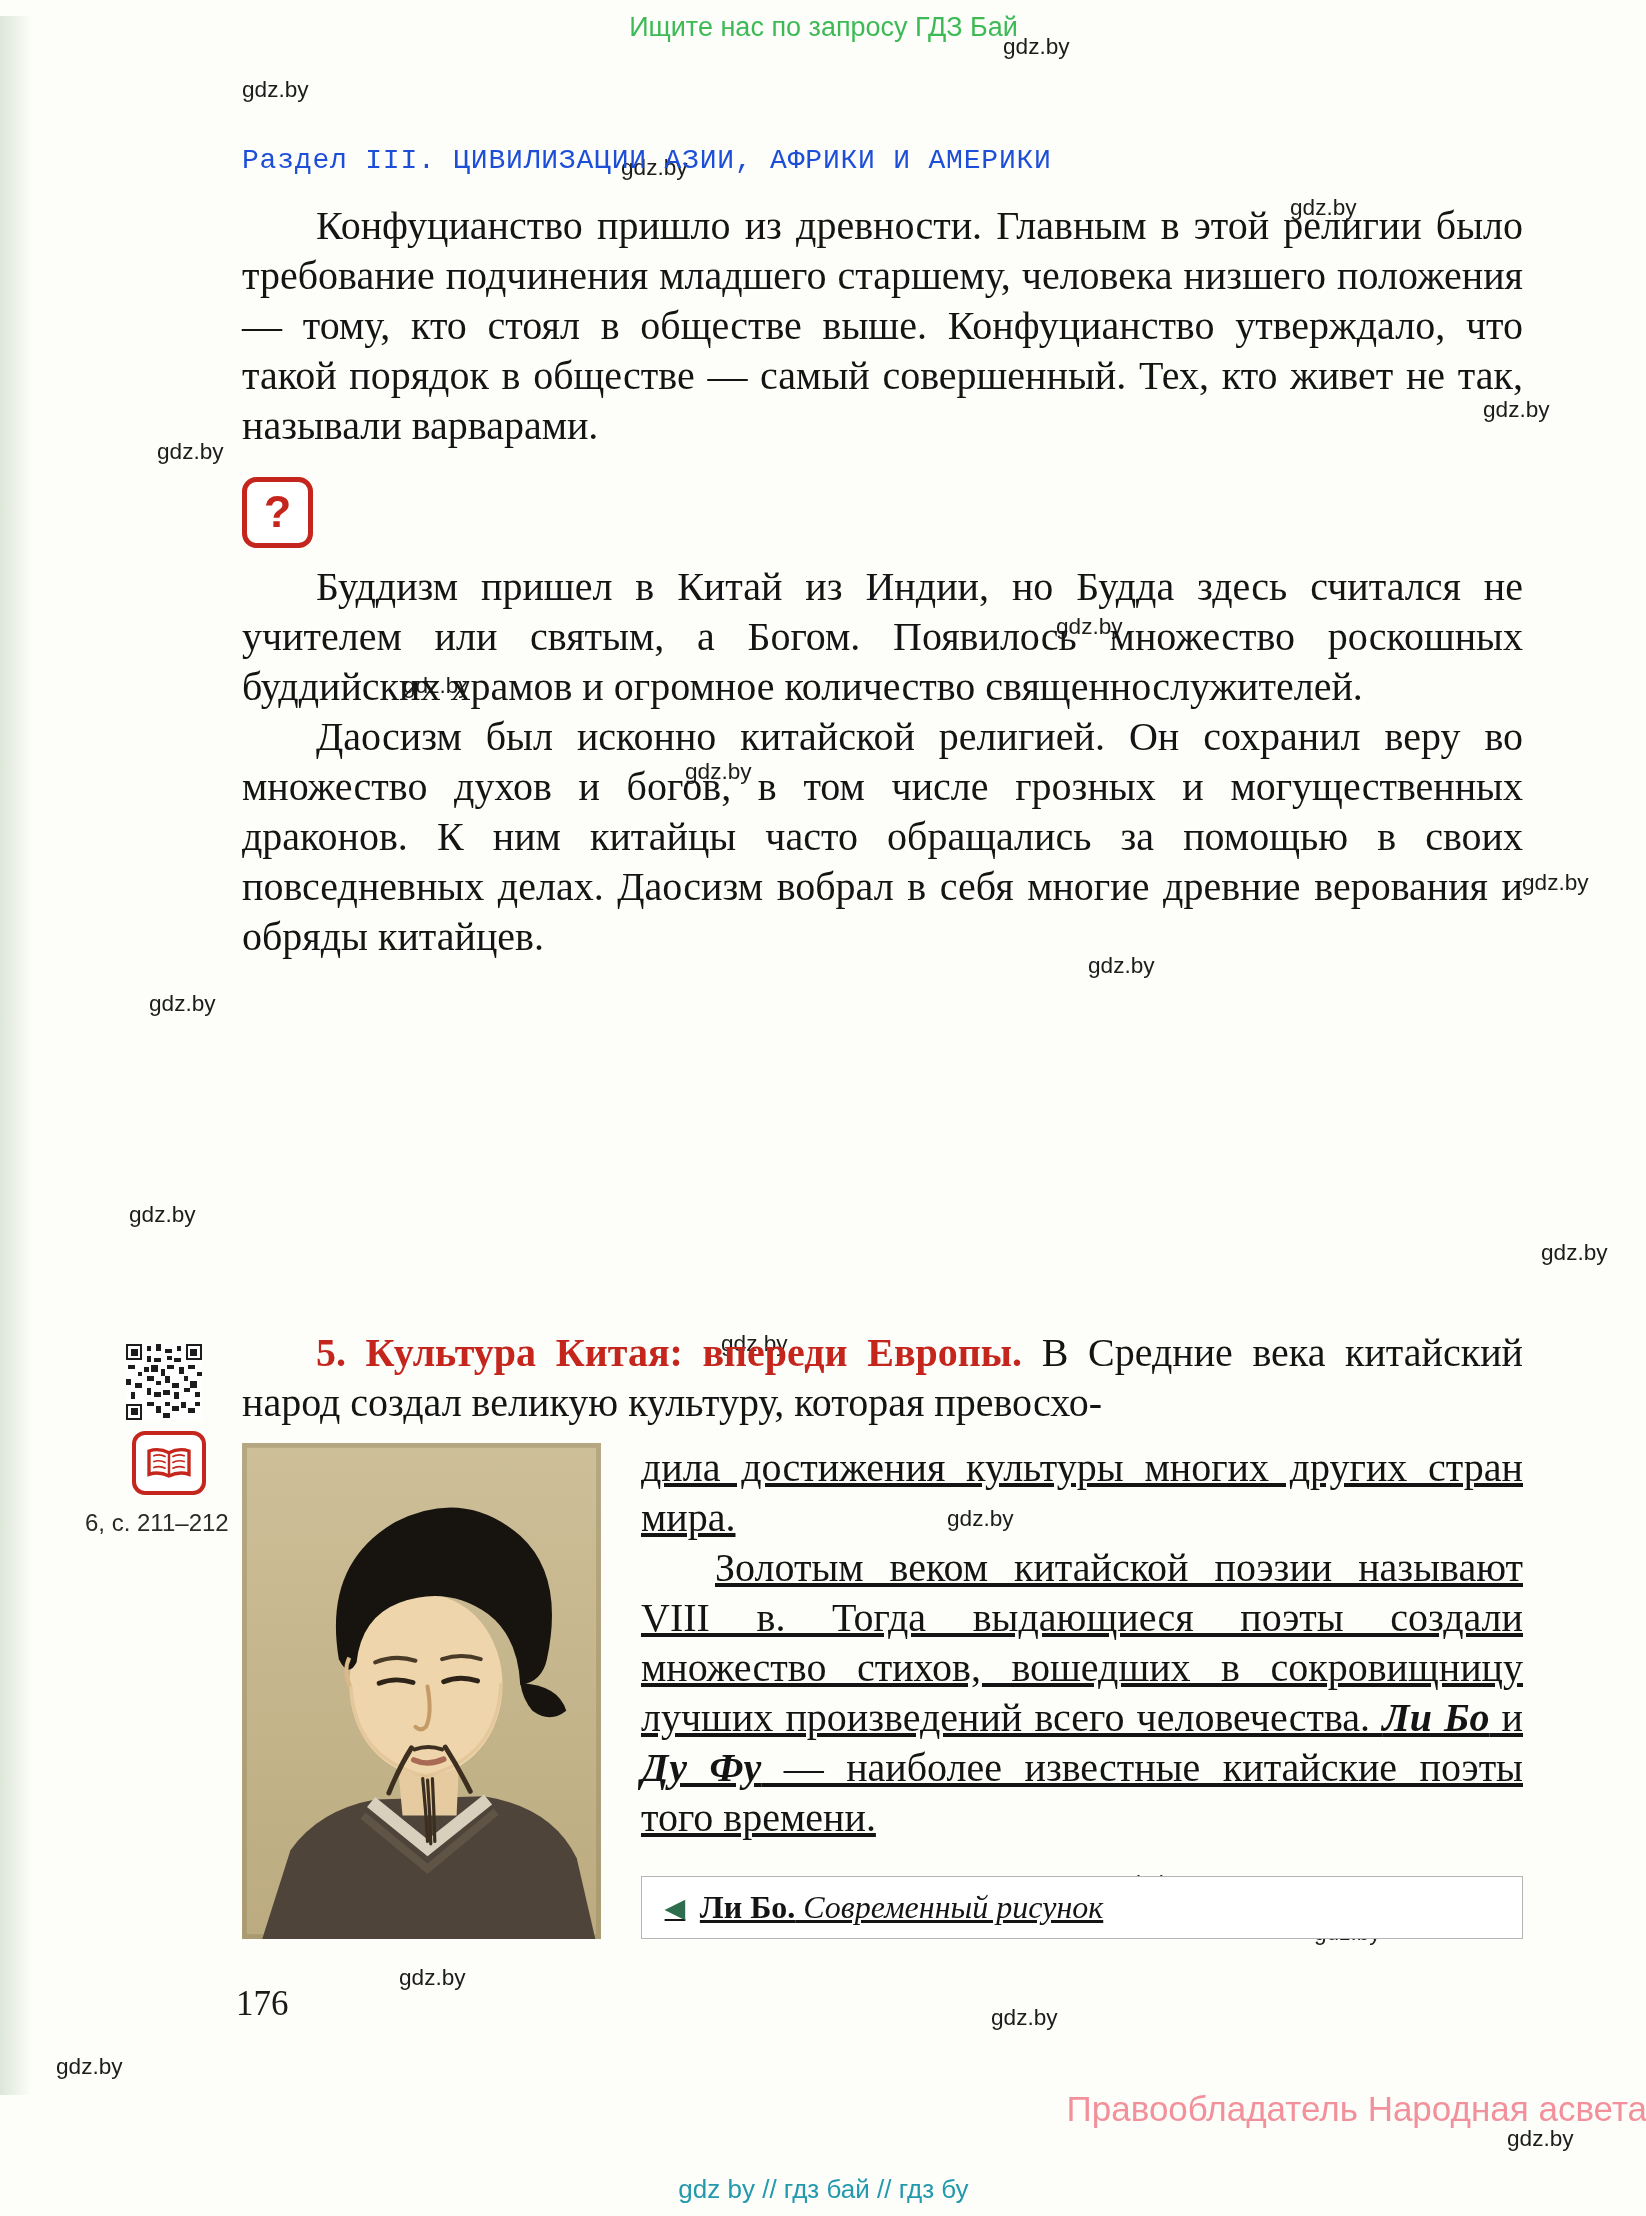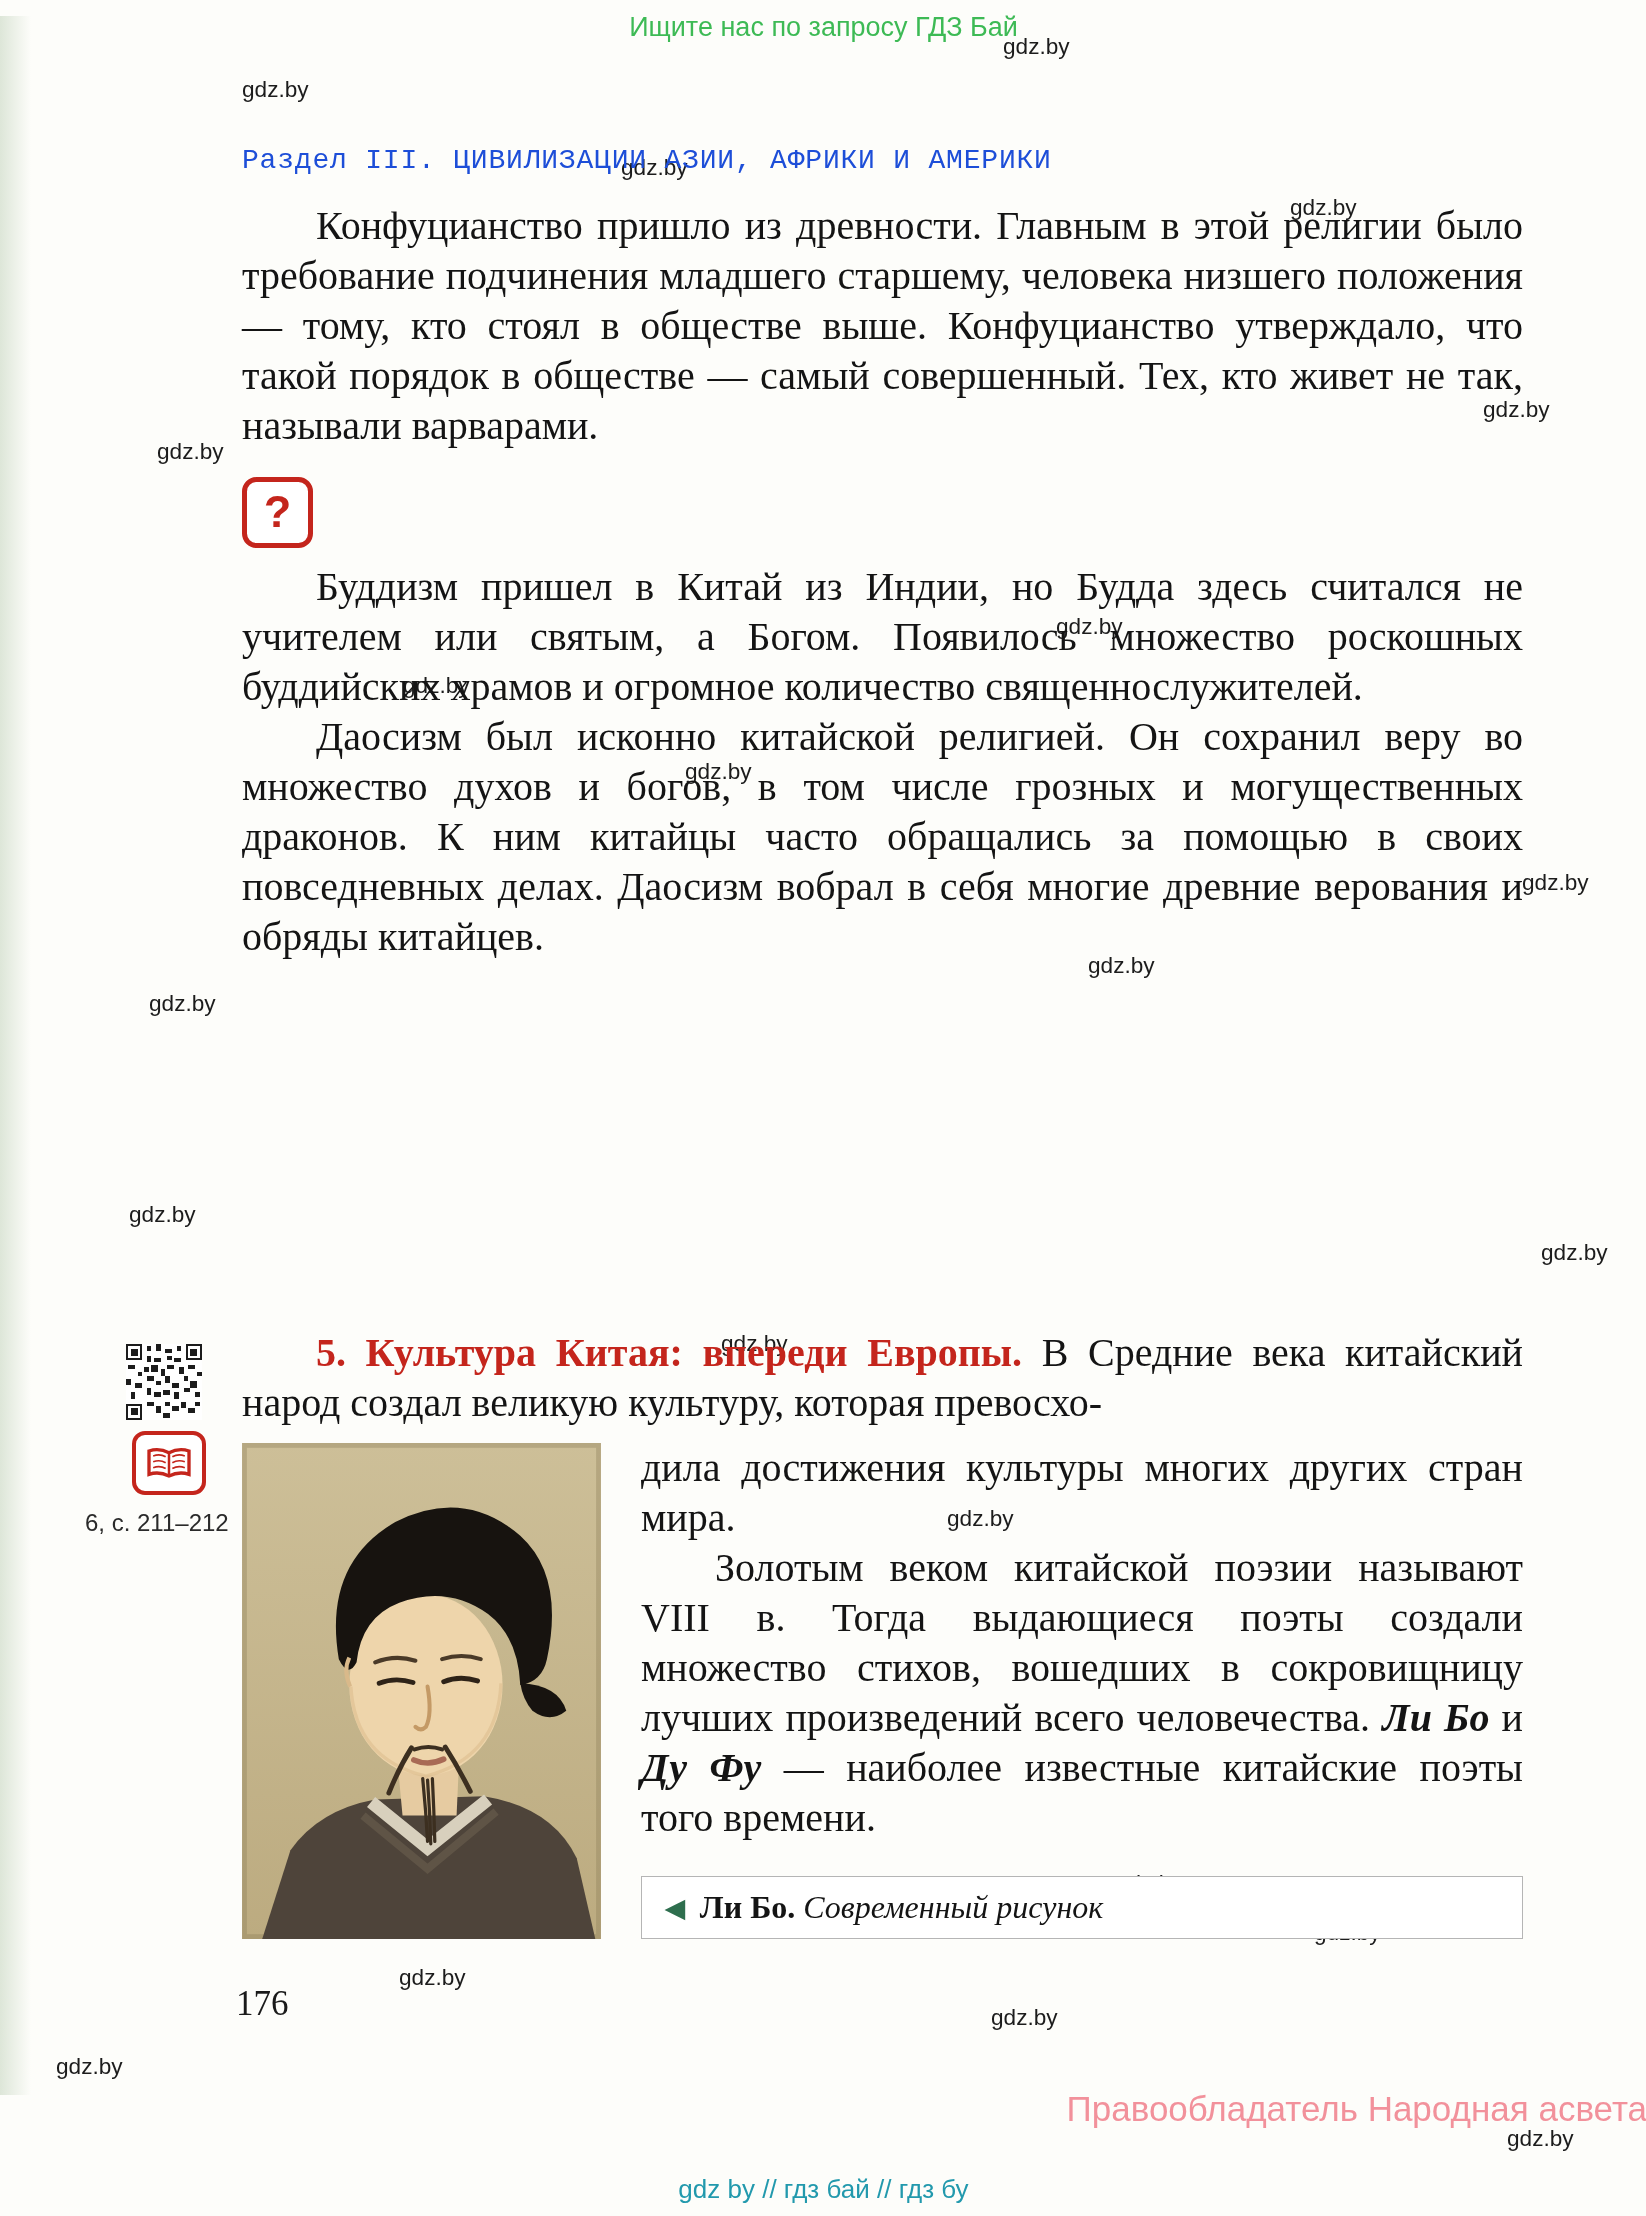--- a/index.html
+++ b/index.html
@@ -70,21 +70,21 @@
   .s5-row{
     position:absolute;left:242px;top:1443px;width:1281px;
     display:flex;gap:40px;
   }
   .portrait{
     flex:0 0 auto;
     width:359px;height:496px;
   }
   .portrait svg{display:block;width:100%;height:100%;}
   .s5-col{
-    flex:1;display:flex;flex-direction:column;height:496px;
+    flex:1;display:flex;flex-direction:column;height:496px;text-decoration:underline;
   }
   .caption-box{
     margin-top:auto;
     border:1.6px solid #b5b5b5;
     background:#ffffff;
     height:61px;
     display:flex;align-items:center;gap:14.5px;
     padding:0 22.6px;
     font-size:32px;
   }

